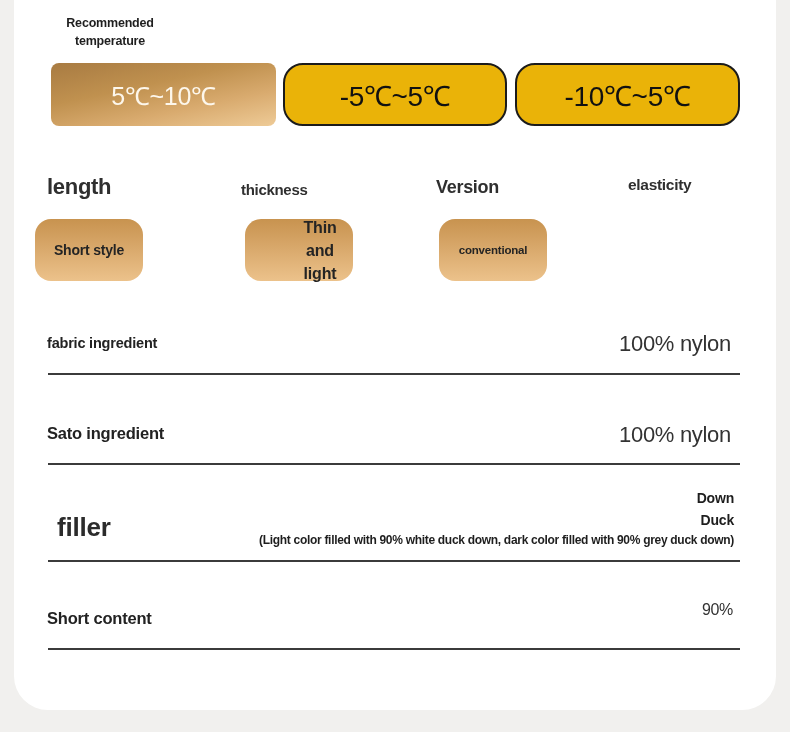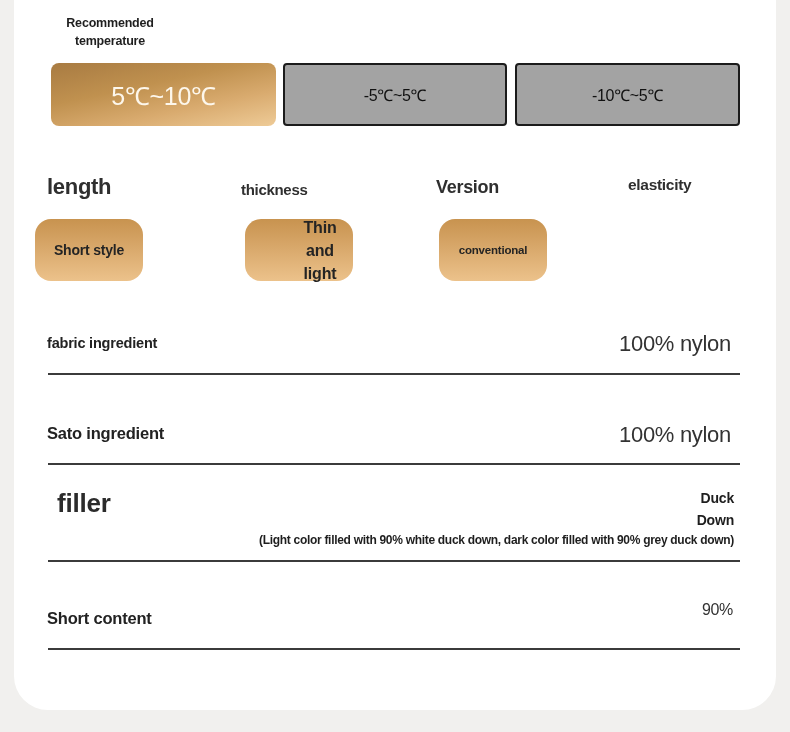--- a/index.html
+++ b/index.html
@@ -39,25 +39,25 @@
   }
   .temp-btn.gold {
     left:51px; width:225px;
     border-radius:8px;
     background:linear-gradient(168deg, #a87b42 0%, #c0914f 38%, #d9ab6f 68%, #eecb97 100%);
     color:#fdf7ec;
     font-size:25px;
     align-items:center;
   }
   .temp-btn.outline {
-    background:#a3a3a3;
+    background:#eab308;
     border:2.5px solid #1b1b1b;
-    border-radius:4px;
+    border-radius:20px;
     color:#111111;
-    font-size:16px;
+    font-size:28px;
   }
   .temp-btn.o1 { left:283px; width:224px; }
   .temp-btn.o2 { left:515px; width:225px; }
 
   
   .attr-label {
     position:absolute; font-weight:bold; color:#2f2f2f;
     letter-spacing:-0.3px; white-space:nowrap;
   }
   .attr-label.l1 { left:47px;  top:174px; font-size:22px; }
@@ -78,21 +78,21 @@
   .attr-btn.b1 { left:35px;  font-size:14px; }
   .attr-btn.b2 { left:245px; font-size:16px; line-height:23px;padding-left:42px; }
   .attr-btn.b2 span { display:block; width:62px; }
   .attr-btn.b3 { left:439px; font-size:11.5px; }
   .attr-btn.b4 { left:630px; font-size:15px; }
 
   
   .spec-label { position:absolute; color:#222222; font-weight:bold; letter-spacing:-0.2px; white-space:nowrap; }
   .spec-label.s1 { left:47px; top:335px; font-size:14.5px; }
   .spec-label.s2 { left:47px; top:424px; font-size:16.5px; }
-  .spec-label.s3 { left:57px; top:488px; font-size:26px; color:#2b2b2b; }
+  .spec-label.s3 { left:57px; top:512px; font-size:26px; color:#2b2b2b; }
   .spec-label.s4 { left:47px; top:609px; font-size:16.5px; }
 
   .spec-value { position:absolute; color:#333333; text-align:right; letter-spacing:-0.3px; white-space:nowrap; }
   .spec-value.v1 { right:59px; top:331px; font-size:22px; }
   .spec-value.v2 { right:59px; top:422px; font-size:22px; }
   .spec-value.v4 { right:57px; top:601px; font-size:16px; font-weight:normal; }
 
   .filler-value {
     position:absolute; right:56px; top:487px;
     text-align:right; color:#1e1e1e;
@@ -149,22 +149,22 @@
   <div class="spec-label s1">fabric ingredient</div>
   <div class="spec-value v1">100% nylon</div>
   <div class="rule r1"></div>
 
   <div class="spec-label s2">Sato ingredient</div>
   <div class="spec-value v2">100% nylon</div>
   <div class="rule r2"></div>
 
   <div class="spec-label s3">filler</div>
   <div class="filler-value">
+    <div class="dline">Down</div>
     <div class="dline">Duck</div>
-    <div class="dline">Down</div>
     <div class="note">(Light color filled with 90% white duck down, dark color filled with 90% grey duck down)</div>
   </div>
   <div class="rule r3"></div>
 
   <div class="spec-label s4">Short content</div>
   <div class="spec-value v4">90%</div>
   <div class="rule r4"></div>
 
 </div>
 

